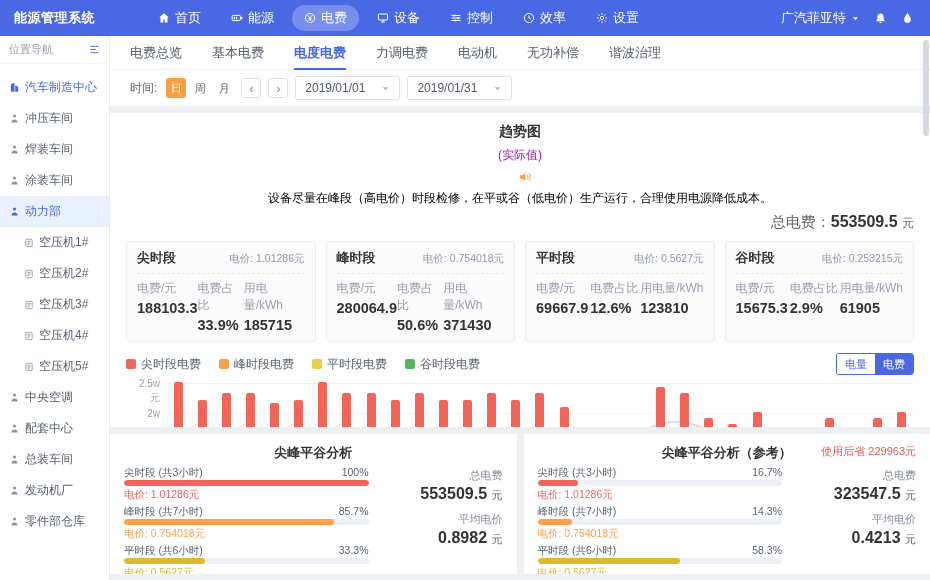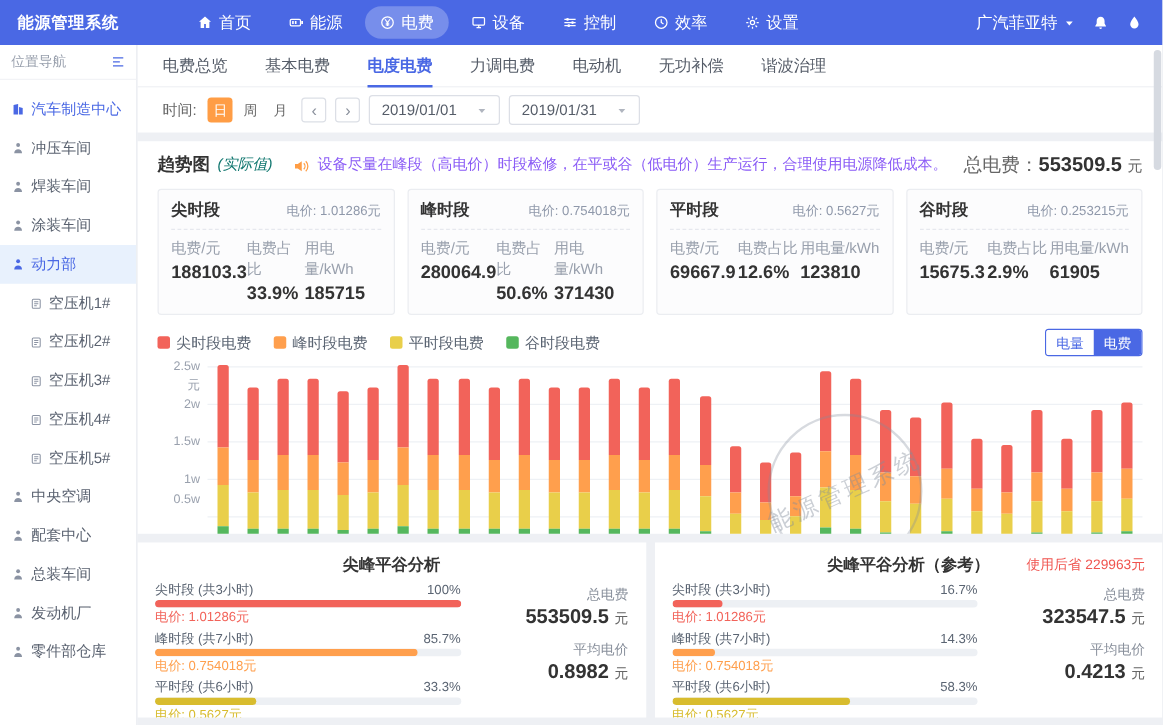--- a/index.html
+++ b/index.html
@@ -40,25 +40,25 @@
   .timerow { height:36px; background:#fff; display:flex; align-items:center; gap:7px; padding:0 20px; }
   .time-label { font-size:12px; color:#666; margin-right:2px; }
   .mode { min-width:20px; height:20px; padding:0 4px; font-size:11px; border:none; background:transparent; color:#666; border-radius:3px; cursor:pointer; }
   .mode.active { background:#ff9d45; color:#fff; }
   .nav-btn { width:20px; height:20px; border:1px solid #dcdfe6; background:#fff; border-radius:3px; color:#8a909c; font-size:13px; line-height:17px; text-align:center; cursor:pointer; padding:0; }
   .date-select { display:inline-flex; align-items:center; gap:16px; height:24px; padding:0 9px; border:1px solid #dcdfe6; border-radius:3px; background:#fff; font-size:12px; color:#555c68; cursor:pointer; }
   .date-select .dcar { color:#b0b5bf; display:inline-flex; }
 
   .card { background:#fff; }
   .trend-card { margin-top:7px; padding:10px 16px 6px; position:relative; height:314px; overflow:hidden; }
-  .trend-head { display:flex; align-items:flex-start; gap:6px; }
+  .trend-head { display:flex; align-items:center; gap:6px;flex-direction:column; }
   .t-title { font-size:14px; font-weight:700; color:#333; }
-  .t-sub { font-size:12px; color:#0f766e;font-style:italic; }
+  .t-sub { font-size:12px; color:#a21caf; }
   .t-speaker { color:#ff9d45; display:inline-flex; align-self:center; margin-left:10px; }
-  .t-notice { font-size:12px; color:#8b5cf6; }
+  .t-notice { font-size:12px; color:#000000; }
   .t-total { margin-left:auto; white-space:nowrap; }
   .t-total .lab { font-size:15px; color:#666; }
   .t-total b { font-size:16px; color:#333; }
   .t-total .unit { font-size:12px; color:#666; }
 
   .stat-row { display:flex; gap:10px; margin-top:9px; }
   .p-card { flex:1; border:1px solid #ebedf1; background:#fcfcfd; border-radius:3px; padding:7px 10px 8px; }
   .p-head { display:flex; align-items:baseline; justify-content:space-between; }
   .p-name { font-size:13px; font-weight:700; color:#333; }
   .p-price { font-size:10.5px; color:#8f98aa; white-space:nowrap; }

